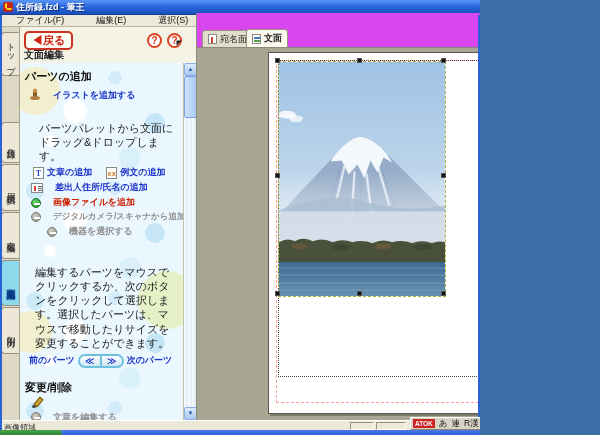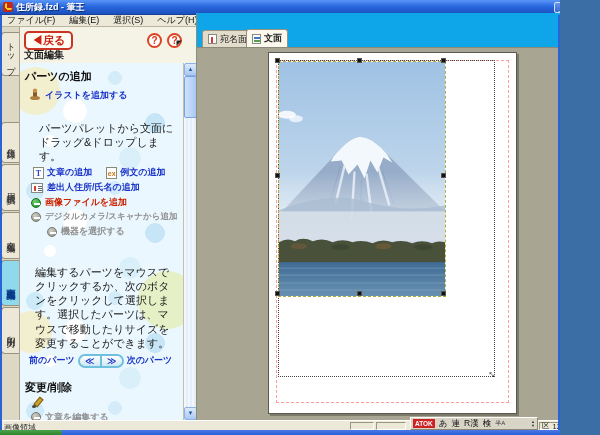--- a/index.html
+++ b/index.html
@@ -1,36 +1,36 @@
 <!DOCTYPE html>
 <html><head>
 <meta charset="utf-8">
 <style>
   * { margin:0; padding:0; box-sizing:border-box; }
   html,body { background:#3a6ea5; }
   body { font-family:"Liberation Sans","DejaVu Sans",sans-serif; }
-  .screen { position:relative; width:560px; height:435px; overflow:hidden; background:#ece9d8; }
+  .screen { position:relative; width:480px; height:435px; overflow:hidden; background:#ece9d8; }
 
   
   .titlebar { position:absolute; left:0; top:0; width:600px; height:15px;
     background:linear-gradient(180deg,#5a96f8 0%,#2a68e0 45%,#1a50bc 100%);
     border-bottom:1px solid #16409c; display:flex; align-items:center; padding:0 3px; }
   .app-icon { width:10px; height:10px; margin-right:3px; position:relative; background:#c42814; border-radius:2px; flex:0 0 auto; }
   .app-icon::after { content:""; position:absolute; left:1px; top:1px; width:8px; height:8px;
     background:radial-gradient(circle at 70% 30%, transparent 0 3px, #ffd020 3px 5px, transparent 5px); border-radius:50%; }
   .title-text { color:#fff; font-size:9px; font-weight:bold; text-shadow:1px 1px 1px #0a2a70; white-space:nowrap; }
   .winbtns { margin-left:auto; display:flex; gap:2px; }
   .winbtn { width:13px; height:11px; border-radius:2px; border:1px solid #cfe0ff; color:#fff; font-size:7px;
     line-height:9px; text-align:center; background:linear-gradient(180deg,#6a96ec,#3566d8); overflow:hidden; }
   .winbtn.close { background:linear-gradient(180deg,#ef8a64,#cc3418); }
 
   
   .menubar { position:absolute; left:0; top:15px; width:600px; height:12px; background:#ece9d8;
     border-bottom:1px solid #b8b49e; display:flex; align-items:center; font-size:9px; color:#111; }
-  .menu-item { padding:0 7px; white-space:nowrap; }
+  .menu-item { padding:0 16px; white-space:nowrap; }
 
   
   .navstrip { position:absolute; left:0; top:27px; width:20px; height:393px; background:#dcd8c4; border-right:1px solid #a8a48e; }
   .vtab { position:absolute; left:1px; width:18px; background:#ece7d6; border:1px solid #98927e; border-right:none;
     border-radius:4px 0 0 4px; writing-mode:vertical-rl; text-orientation:upright; font-size:9px; color:#333;
     display:flex; align-items:center; justify-content:center; letter-spacing:1px; }
   .vtab.active { background:#8ed9ec; color:#0a3a8a; font-weight:bold; }
 
   
   .toolbar { position:absolute; left:20px; top:27px; width:176px; height:36px; background:#f5f3e6; }
@@ -52,21 +52,21 @@
       radial-gradient(circle 10px at 135px 60px,#c6e6f7 96%, transparent),
       radial-gradient(circle 6px  at 30px 78px, #ffffff 96%, transparent),
       radial-gradient(circle 11px at 110px 95px,#d9f0fb 96%, transparent);
     background-size:160px 110px; }
   .bigcircle { position:absolute; border-radius:50%; }
   .bc1 { left:-8px; top:4px;  width:48px; height:48px; background:#f2efcf; }
   .bc2 { left:118px; top:208px; width:58px; height:58px; background:#e6f0c6; }
   .bc3 { left:-10px; top:248px; width:42px; height:42px; background:#f2efcf; }
   .sb-content { position:relative; padding:4px 3px 0 3px; }
   .sb-h { font-size:11px; font-weight:bold; color:#101010; margin:2px 0 2px 2px; }
-  .sb-row { display:flex; align-items:center; gap:4px; margin:2px 0 2px 8px; }
+  .sb-row { display:flex; align-items:center; gap:12px; margin:2px 0 2px 8px; }
   .sb-link { color:#1a32c8; font-weight:bold; font-size:9px; white-space:nowrap; }
   .sb-link.red { color:#cc2200; }
   .sb-link.gray { color:#8f8f8f; }
   .sb-desc { font-size:11px; color:#202020; line-height:1.28; margin:17px 2px 3px 16px; }
   .sb-gap { height:8px; }
   .ico { flex:0 0 auto; display:inline-block; }
   .ic-box { width:11px; height:12px; background:#fff; border:1px solid #8a8a7a; font-size:8px; font-weight:bold;
     text-align:center; line-height:11px; }
   .ic-t { color:#2244cc; font-family:"Liberation Serif",serif; }
   .ic-ex { color:#d07010; font-size:7px; }
@@ -96,21 +96,21 @@
   
   .sb-scroll { position:absolute; left:183px; top:63px; width:13px; height:357px;
     background:repeating-linear-gradient(90deg,#f2f7fd 0 2px,#e4eefa 2px 4px); border-left:1px solid #c4c0aa; }
   .scr-btn { position:absolute; left:0; width:13px; height:13px; border:1px solid #8cb0e8; border-radius:2px;
     background:linear-gradient(180deg,#dcebfc,#aac8f0); color:#2a5aa8; font-size:6px; text-align:center; line-height:11px; }
   .scr-up { top:0; } .scr-down { bottom:0; }
   .scr-thumb { position:absolute; left:0; top:13px; width:13px; height:42px; border:1px solid #7ba2e0; border-radius:2px;
     background:linear-gradient(90deg,#cfe2fb,#a9c9f5); }
 
   
-  .canvas-region { position:absolute; left:196px; top:13px; width:404px; height:407px; background:#0ea5e9; border-left:1px solid #88907c; }
+  .canvas-region { position:absolute; left:196px; top:13px; width:404px; height:407px; background:#d946ef; border-left:1px solid #88907c; }
   .doc-tabbar { position:absolute; left:0; top:0; width:100%; height:34px; }
   .doc-tab { position:absolute; bottom:0; height:17px; display:flex; align-items:center; gap:3px; padding:0 5px;
     border:1px solid #98927e; border-bottom:none; border-radius:3px 3px 0 0; background:#e2ddcb; font-size:9px; color:#222; }
   .doc-tab.active { background:#fbf9ee; height:18px; font-weight:bold; }
   .dt1 { left:5px; } .dt2 { left:49px; }
   .ic-page { width:9px; height:10px; background:#fff; border:1px solid #888; position:relative; }
   .ic-page.red::after  { content:""; position:absolute; left:2px; top:2px; width:2px; height:6px; background:#d04030; }
   .ic-page.blue::after { content:""; position:absolute; left:1px; top:2px; width:6px; height:2px; background:#3a78c8; box-shadow:0 3px 0 #58a048; }
 
   .canvas { position:absolute; left:0; top:34px; width:100%; height:373px; background:#a9a593; border-top:1px solid #8a8a7a; overflow:hidden; }

